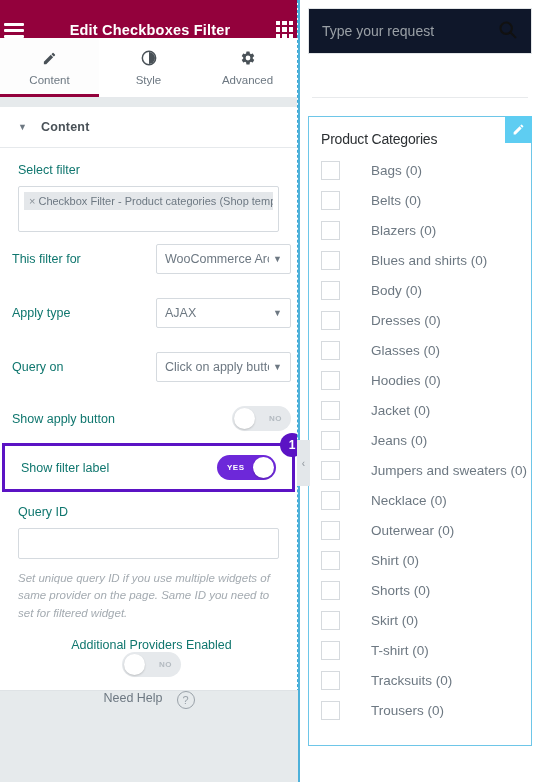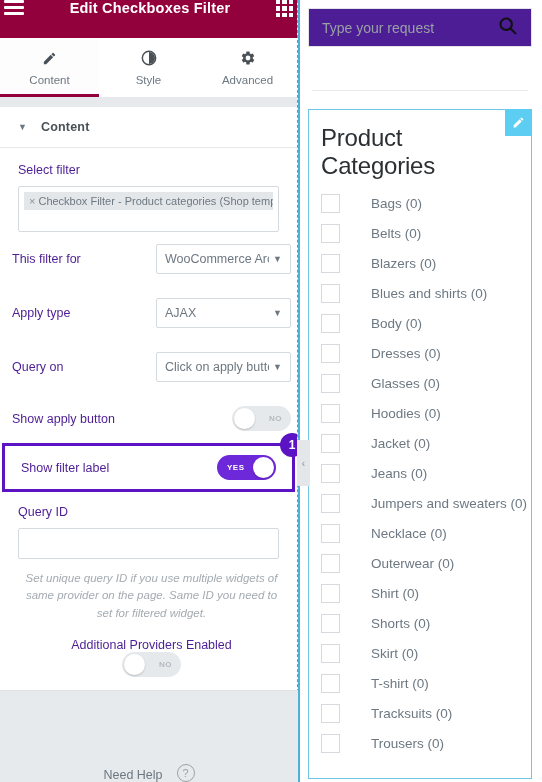--- a/index.html
+++ b/index.html
@@ -15,21 +15,21 @@
   .panel {
     width: 298px; height: 782px;
     background: #ffffff;
     display: flex; flex-direction: column;
     position: relative;
     border-right: 1px dashed #3ba9d6;
   }
 
   .panel-header {
     height: 38px; background: #93013c;
-    display: flex; align-items: flex-start;
+    display: flex; align-items: flex-end;
     padding: 0 4px;
     flex: 0 0 38px;
   }
   .hamburger { width: 20px; height: 15px; display: flex; flex-direction: column; justify-content: space-between; cursor: pointer; }
   .hamburger span { display: block; height: 3px; background: #ffffff; border-radius: 1px; }
   .panel-title {
     flex: 1; text-align: center;
     color: #ffffff; font-size: 14.5px; font-weight: bold;
     letter-spacing: .2px;
   }
@@ -63,21 +63,21 @@
 
   .section-head {
     display: flex; align-items: center; gap: 14px;
     padding: 13px 18px;
     border-bottom: 1px solid #e6e9ec;
     cursor: pointer;
     background: #fff;
   }
   .section-head .caret { font-size: 9px; color: #6d7882; }
   .section-head .shtitle { font-size: 12.5px; font-weight: bold; color: #495157; letter-spacing: .2px; }
-  .ctrl-label { font-size: 12.5px; color: #4c1d95; }
+  .ctrl-label { font-size: 12.5px; color: #0f766e; }
 
   .row-block { padding: 15px 18px 0 18px; }
 
   .tag-field {
     margin-top: 9px;
     border: 1px solid #d5dadf; border-radius: 2px;
     background: #fff; height: 46px; padding: 5px;
     overflow: hidden; cursor: text;
   }
   .tag {
@@ -136,66 +136,66 @@
   }
 
   .text-input {
     margin-top: 9px; width: 100%; height: 31px;
     border: 1px solid #d5dadf; border-radius: 2px;
     background: #fff; padding: 0 8px; font-size: 12.5px; color: #495157;
     font-family: "Liberation Sans", sans-serif;
   }
   .hint {
     font-size: 11.5px; color: #a4abb1; font-style: italic;
-    line-height: 1.5; padding: 11px 18px 0 24px; text-align: center;
+    line-height: 1.5; padding: 11px 18px 0 18px;
   }
 
   .need-help {
     position: absolute; left: 0; bottom: 0; width: 298px;
     background: #e6eaec; height: 92px;
-    display: flex; align-items: flex-end; justify-content: center; gap: 14px;
+    display: flex; align-items: flex-start; justify-content: center; gap: 14px;
     border-top: 1px solid #dfe3e6;
   }
   .need-help .nh-text { font-size: 12.5px; color: #6d7882; }
   .nh-q {
     width: 18px; height: 18px; border-radius: 50%;
     border: 1.5px solid #9aa2a9; color: #9aa2a9;
     font-size: 11px; display: flex; align-items: center; justify-content: center;
   }
 
   
   .preview {
     width: 244px; height: 782px; background: #ffffff;
     padding: 8px 10px 0 10px; position: relative;
   }
   .search-box {
-    height: 39px; border: 1px solid #e2e5e7;
+    height: 46px; border: 1px solid #e2e5e7;
     display: flex; align-items: center; padding: 0 13px;
-    background: #4c1d95;
+    background: #0f172a;
   }
   .search-box .sp {
     flex: 1; font-size: 14px; color: #9aa0a6;
   }
   .divider { height: 1px; background: #e8eaec; margin: 43px 4px 0 4px; }
 
   .widget {
     margin-top: 18px;
     border: 1px solid #6ec6e8;
     padding: 10px 0 20px 0;
     position: relative;
     background: #fff;
   }
   .widget-edit {
     position: absolute; top: -1px; right: -1px;
     width: 27px; height: 27px; background: #5ecdf2;
     display: flex; align-items: center; justify-content: center;
     cursor: pointer;
   }
   .widget-title {
-    font-size: 24px; color: #2c3033; font-weight: normal;
+    font-size: 14px; color: #2c3033; font-weight: normal;
     padding: 4px 12px 8px 12px; letter-spacing: -.2px;
   }
   .cb-list { padding: 0 12px; }
   .cb-item { display: flex; align-items: center; gap: 31px; height: 30px; cursor: pointer; }
   .cb-box {
     width: 19px; height: 19px; flex: 0 0 19px;
     border: 1px solid #d6dade; background: #fff;
   }
   .cb-text { font-size: 13.5px; color: #6d7882; white-space: nowrap; }
 

